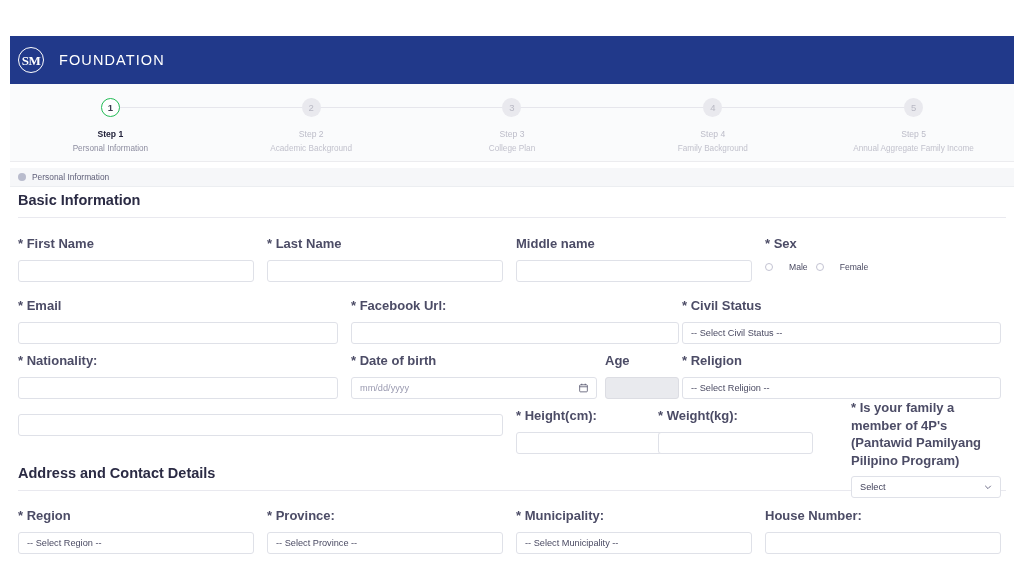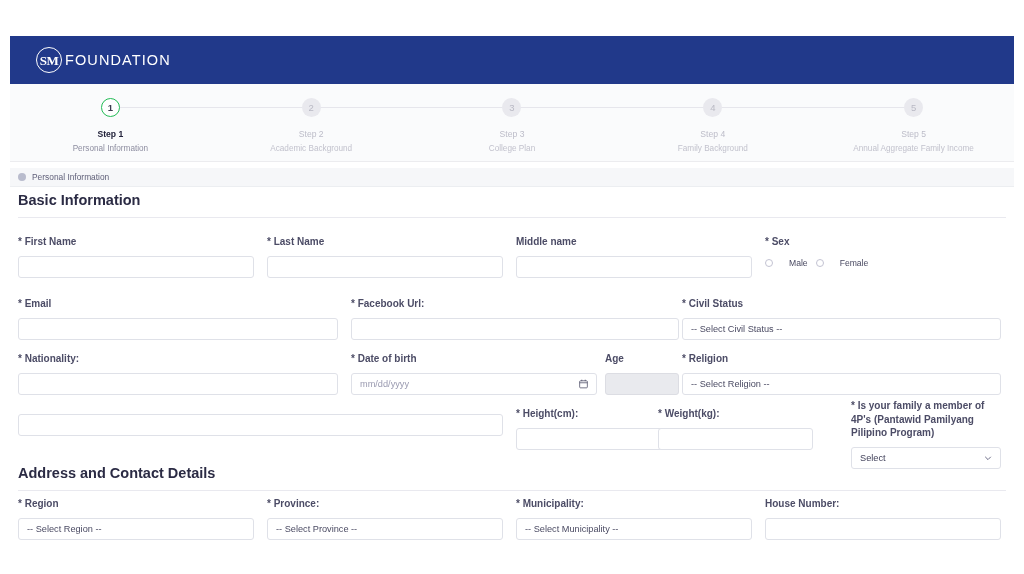--- a/index.html
+++ b/index.html
@@ -16,40 +16,40 @@
     background: #ffffff;
     padding: 0 10px;
   }
 
   
   .site-header {
     position: absolute; left: 10px; top: 36px;
     width: 1004px; height: 48px;
     background: #21398a;
     display: flex; align-items: center;
-    padding-left: 26px;
+    padding-left: 8px;
   }
   .logo-mark {
     width: 26px; height: 26px; border-radius: 50%;
     border: 1.6px solid #ffffff;
     display: flex; align-items: center; justify-content: center;
     flex: 0 0 auto;
   }
   .logo-mark .sm {
     color: #ffffff;
     font-family: "Liberation Serif", serif;
     font-size: 13px; font-weight: 700;
     letter-spacing: -0.5px;
     line-height: 1;
   }
   .brand-name {
     color: #ffffff;
     font-size: 14.5px;
     letter-spacing: 1.1px;
-    margin-left: 3px;
+    margin-left: 15px;
     font-weight: 400;
   }
 
   
   .stepper-band {
     position: absolute; left: 10px; top: 84px;
     width: 1004px; height: 78px;
     background: #fafbfc;
     border-bottom: 1px solid #ececef;
   }
@@ -131,21 +131,21 @@
     margin: 0;
   }
   .section-rule {
     height: 1px; background: #e9e9ef;
     margin: 9px 8px 0 8px;
   }
 
   .row { position: relative; }
   .fld { position: absolute; }
   .lbl {
-    font-size: 10px;
+    font-size: 13px;
     color: #4c4c66;
     font-weight: 700;
     line-height: 1.35;
     white-space: nowrap;
   }
   .lbl.wrap { white-space: normal; }
   .ctl {
     margin-top: 7px;
     height: 22px;
     width: 100%;
@@ -352,21 +352,21 @@
           <svg class="chev" viewBox="0 0 10 10">
             <polyline points="1.5,3.5 5,7 8.5,3.5" fill="none" stroke="#5a5a78" stroke-width="1.1"></polyline>
           </svg>
         </div>
       </div>
     </div>
 
     <h2 class="section-title" style="margin-top:4px;">Address and Contact Details</h2>
     <div class="section-rule"></div>
 
-    <div class="row" style="height:60px; margin-top:6px;">
+    <div class="row" style="height:60px; margin-top:16px;">
       <div class="fld" style="left:8px; width:236px;">
         <div class="lbl">* Region</div>
         <div class="ctl">
             <span class="sel-val">-- Select Region --</span>
           </div>
       </div>
       <div class="fld" style="left:257px; width:236px;">
         <div class="lbl">* Province:</div>
         <div class="ctl">
             <span class="sel-val">-- Select Province --</span>

